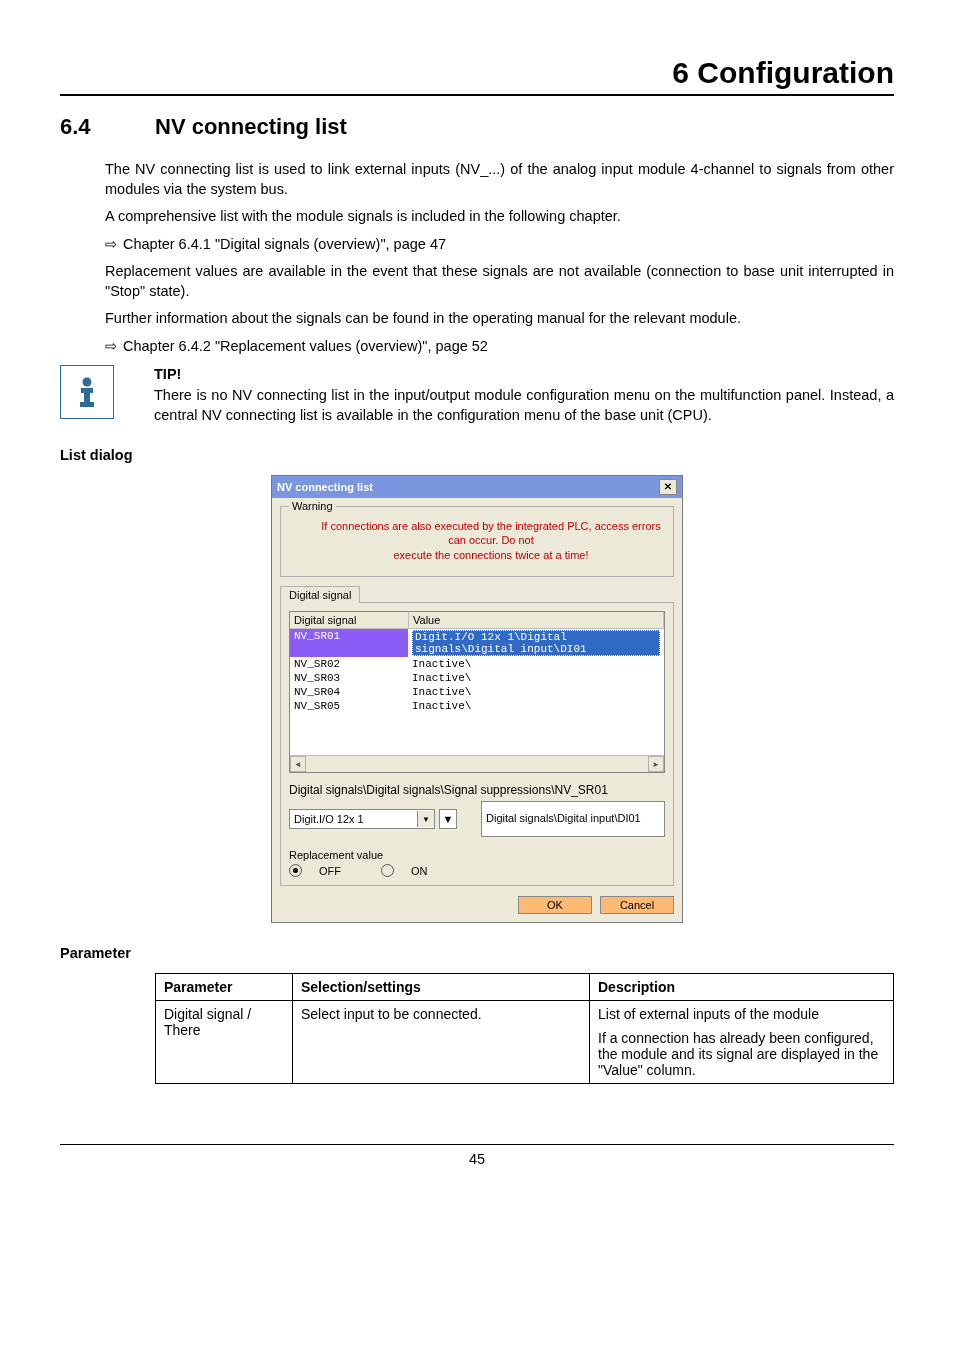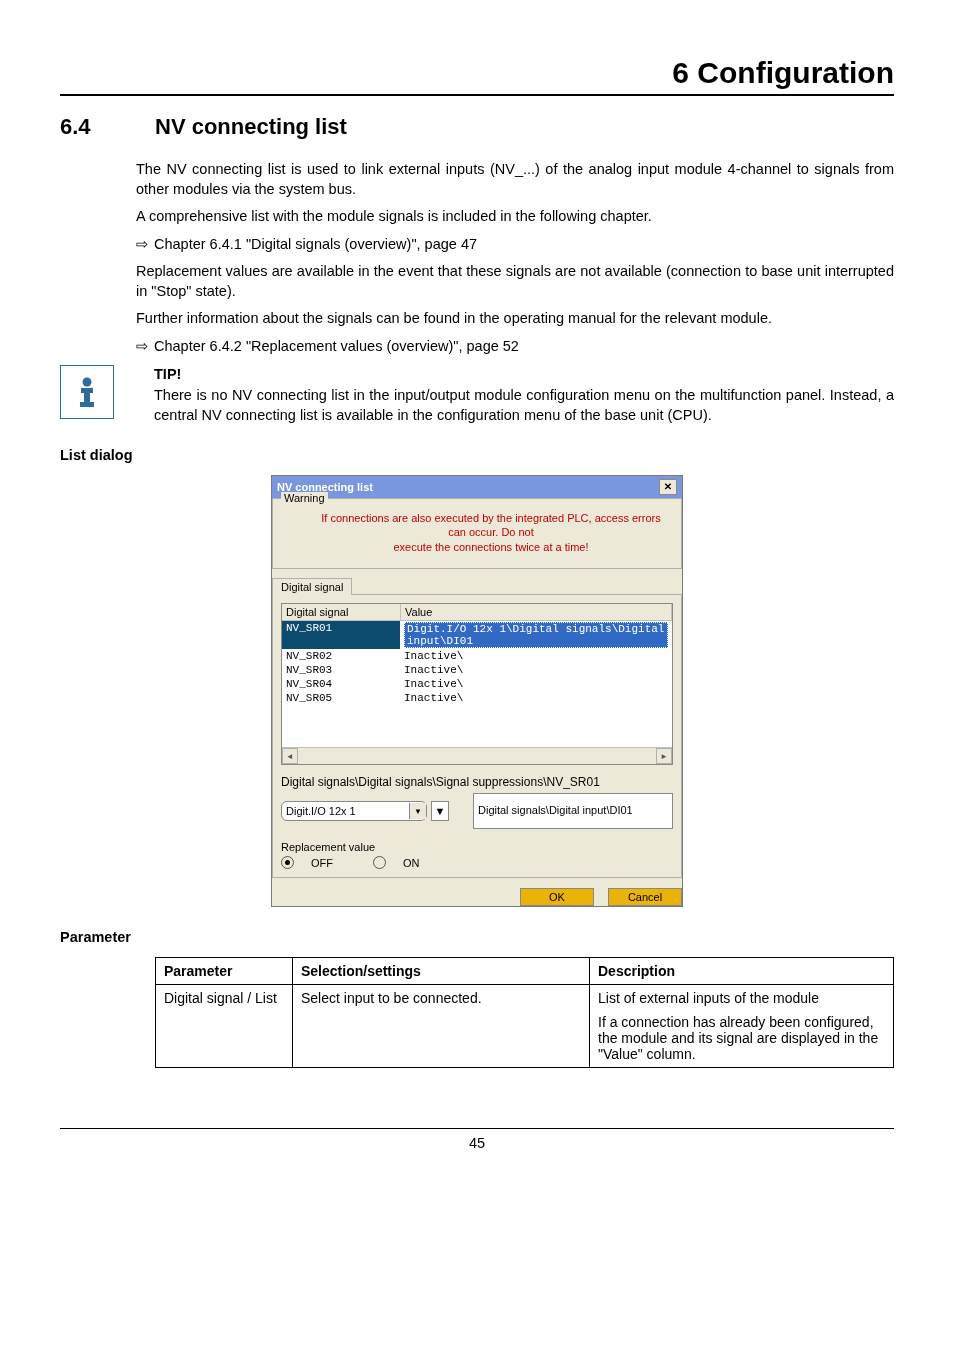--- a/index.html
+++ b/index.html
@@ -39,21 +39,21 @@
   .section-num {
     font-size: 22px;
     font-weight: bold;
     width: 95px;
   }
   .section-title {
     font-size: 22px;
     font-weight: bold;
   }
   .body-block {
-    margin-left: 76px;
+    margin-left: 45px;
     font-size: 14.5px;
     line-height: 1.35;
     text-align: justify;
   }
   .body-block p {
     margin: 0 0 8px 0;
   }
   .arrow-line {
     margin: 0 0 8px 0;
   }
@@ -126,20 +126,21 @@
     width: 16px;
     height: 14px;
     border: 1px solid #888;
     display: flex;
     align-items: center;
     justify-content: center;
     font-size: 10px;
     line-height: 1;
   }
   .dlg-body {
+    padding: 8px;
   }
   .fieldset {
     border: 1px solid #b0b0b0;
     padding: 6px 8px 8px 8px;
     margin-bottom: 8px;
     position: relative;
   }
   .legend {
     position: absolute;
     top: -7px;
@@ -190,21 +191,21 @@
     border-right: 1px solid #c0c0c0;
     font-family: Tahoma, Arial, sans-serif;
   }
   .lh-col1 { width: 110px; }
   .lh-col2 { flex: 1; }
   .listrow {
     display: flex;
   }
   .listrow .c1 { width: 110px; padding: 1px 4px; }
   .listrow .c2 { flex: 1; padding: 1px 4px; }
-  .listrow.selected .c1 { background: #0c4a6e; color: #fff; }
+  .listrow.selected .c1 { background: #8b5cf6; color: #fff; }
   .listrow.selected .c2-inner { background: #316ac5; color: #fff; display: inline-block; border: 1px dotted #fff; padding: 0 2px; }
   .listbox-scroll {
     position: absolute;
     bottom: 0;
     left: 0;
     right: 0;
     height: 16px;
     background: #ece9d8;
     border-top: 1px solid #c0c0c0;
     display: flex;
@@ -244,21 +245,21 @@
   .combo .cb-arrow {
     width: 16px;
     height: 16px;
     background: #ece9d8;
     border-left: 1px solid #888;
     display: flex;
     align-items: center;
     justify-content: center;
     font-size: 8px;
   }
-  .combo.c-left { width: 140px; border-radius: 6px; }
+  .combo.c-left { width: 140px; }
   .combo.c-mid { width: 16px; justify-content: center; padding: 0; }
   .combo.c-right { flex: 1; background: #fff; border: 1px solid #888; height: 30px; padding: 2px 4px; line-height: 1.2; margin-left: 20px; }
   .repl-row {
     margin-top: 12px;
     font-size: 11px;
   }
   .radio-row {
     display: flex;
     gap: 40px;
     margin-top: 3px;
@@ -285,26 +286,25 @@
     border-radius: 50%;
   }
   .btn-row {
     display: flex;
     justify-content: flex-end;
     gap: 8px;
     margin-top: 10px;
   }
   .winbtn {
     border: 1px solid #888;
-    background: #eab308;
+    background: #fdba74;
     padding: 2px 0;
     width: 72px;
     text-align: center;
     font-size: 11px;
-    margin-left: 6px;
   }
 
   
   table.param {
     border-collapse: collapse;
     width: 100%;
     font-size: 14px;
     margin-left: 0;
   }
   .param-wrap {
@@ -460,21 +460,21 @@
 
   <div class="param-wrap">
     <table class="param">
       <tbody>
           <tr>
         <th class="col-param">Parameter</th>
         <th class="col-sel">Selection/settings</th>
         <th>Description</th>
       </tr>
       <tr>
-        <td>Digital signal / List</td>
+        <td>Digital signal / There</td>
         <td>Select input to be connected.</td>
         <td>
           <div>List of external inputs of the module</div>
           <div style="margin-top:8px">If a connection has already been configured, the module and its signal are displayed in the "Value" column.</div>
         </td>
       </tr>
     </tbody>
       </table>
   </div>
 

